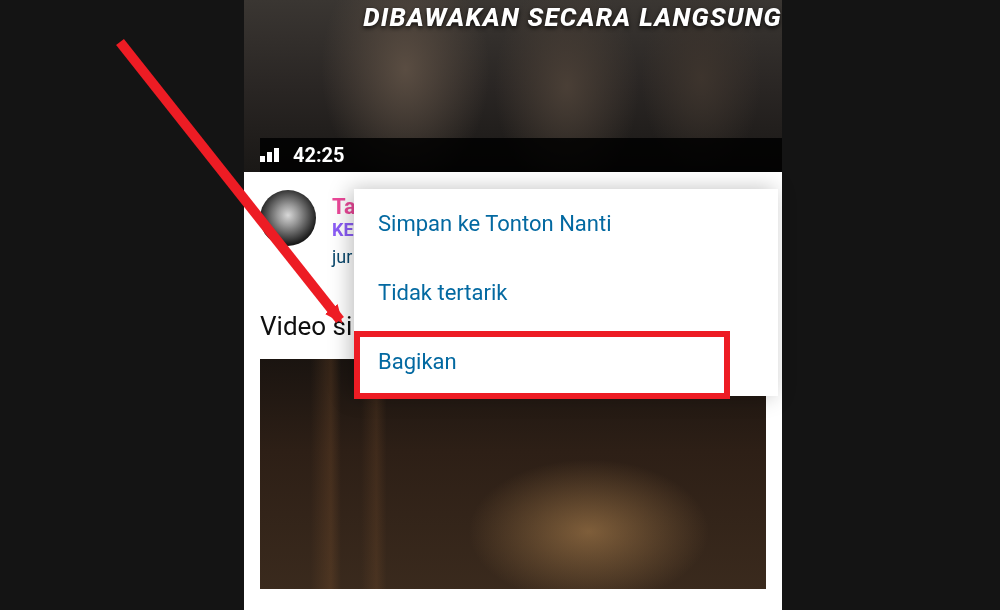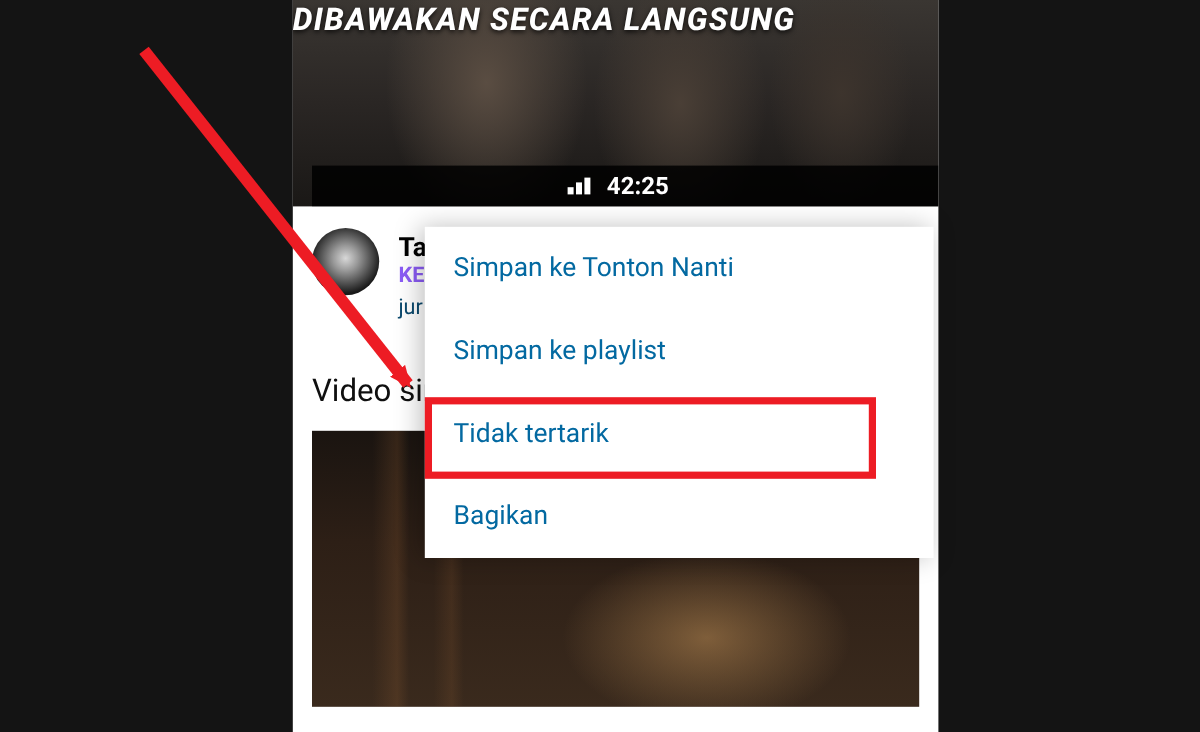--- a/index.html
+++ b/index.html
@@ -33,38 +33,38 @@
       background:
         radial-gradient(ellipse 140px 200px at 30% 40%, #5a4d42 0%, transparent 60%),
         radial-gradient(ellipse 120px 180px at 60% 50%, #4a3f36 0%, transparent 60%),
         radial-gradient(ellipse 100px 160px at 85% 45%, #3d342d 0%, transparent 60%);
     }
     .video-caption {
       position: absolute;
       top: 2px;
       left: 0;
       right: 0;
-      text-align: left;
+      text-align: right;
       color: #fff;
       font-weight: 800;
       font-size: 26px;
       letter-spacing: 1.2px;
       font-style: italic;
       text-shadow: 0 2px 4px rgba(0,0,0,0.8);
       z-index: 2;
     }
     .video-overlay-bar {
       position: absolute;
       bottom: 0;
       left: 16px;
       right: 0;
       height: 34px;
       background: rgba(0,0,0,0.85);
       display: flex;
-      justify-content: center;
+      justify-content: flex-start;
       align-items: center;
       padding-right: 12px;
       gap: 14px;
       z-index: 2;
     }
     .signal-icon {
       display: flex;
       align-items: flex-end;
       gap: 2px;
     }
@@ -84,21 +84,21 @@
       gap: 16px;
     }
     .avatar {
       width: 56px;
       height: 56px;
       border-radius: 50%;
       background: radial-gradient(circle at 50% 45%, #d8d8d8 0%, #999 25%, #1a1a1a 70%);
       flex-shrink: 0;
     }
     .meta-text { padding-top: 4px; }
-    .title-line1 { font-weight: 700; font-size: 22px; color: #000000; }
+    .title-line1 { font-weight: 700; font-size: 22px; color: #ec4899; }
     .title-line2 { font-weight: 700; font-size: 18px; color: #8b5cf6; }
     .subtitle { font-size: 18px; color: #0c4a6e; margin-top: 6px; }
     .section-header {
       font-size: 26px;
       color: #0f0f0f;
       padding: 24px 16px 18px 16px;
     }
     .related-thumb {
       margin-left: 16px;
       width: 506px;
@@ -173,21 +173,20 @@
   </div>
 
   <div class="section-header">Video sir</div>
 
   <div class="related-thumb"></div>
 
 </div>
 
 <div class="popup-menu">
   <div class="menu-item">Simpan ke Tonton Nanti</div>
-  <div class="menu-item">Simpan ke playlist</div>
   <div class="menu-item">Tidak tertarik</div>
   <div class="menu-item">Bagikan</div>
 </div>
 
 <div class="highlight-box"></div>
 
 <svg class="arrow-svg" width="270" height="320">
   <defs>
     <marker id="ah" markerWidth="18" markerHeight="16" refX="14" refY="8" orient="auto" markerUnits="userSpaceOnUse">
       <polygon points="0,0 18,8 0,16" fill="#ed1c24"></polygon>

